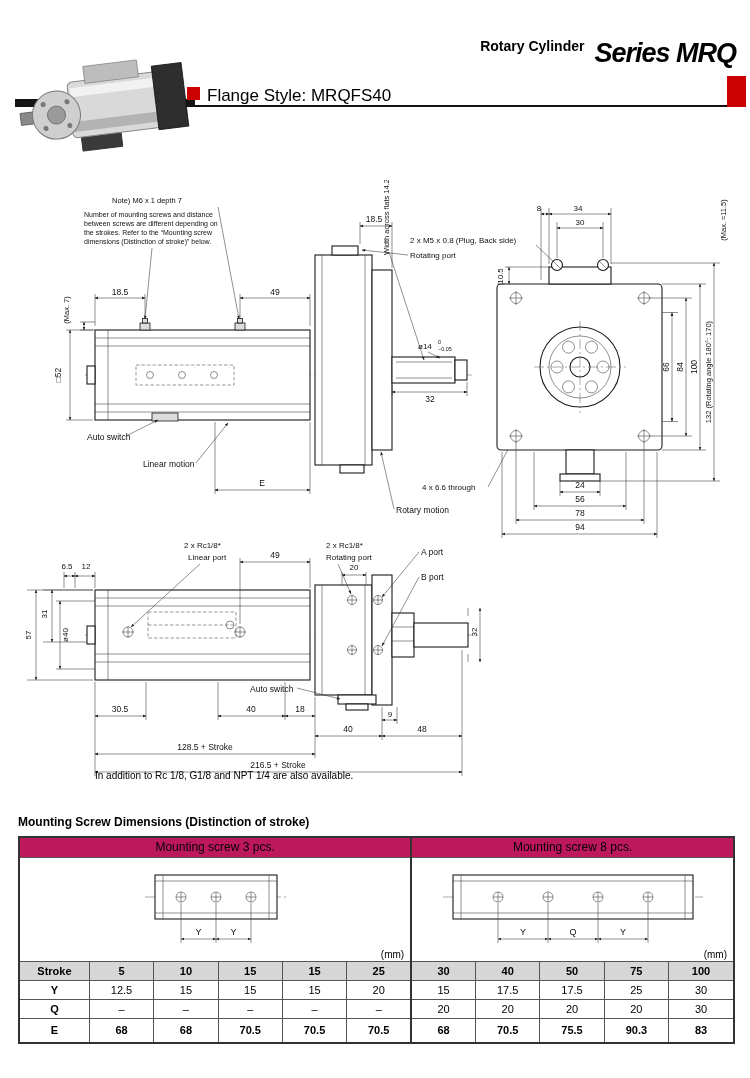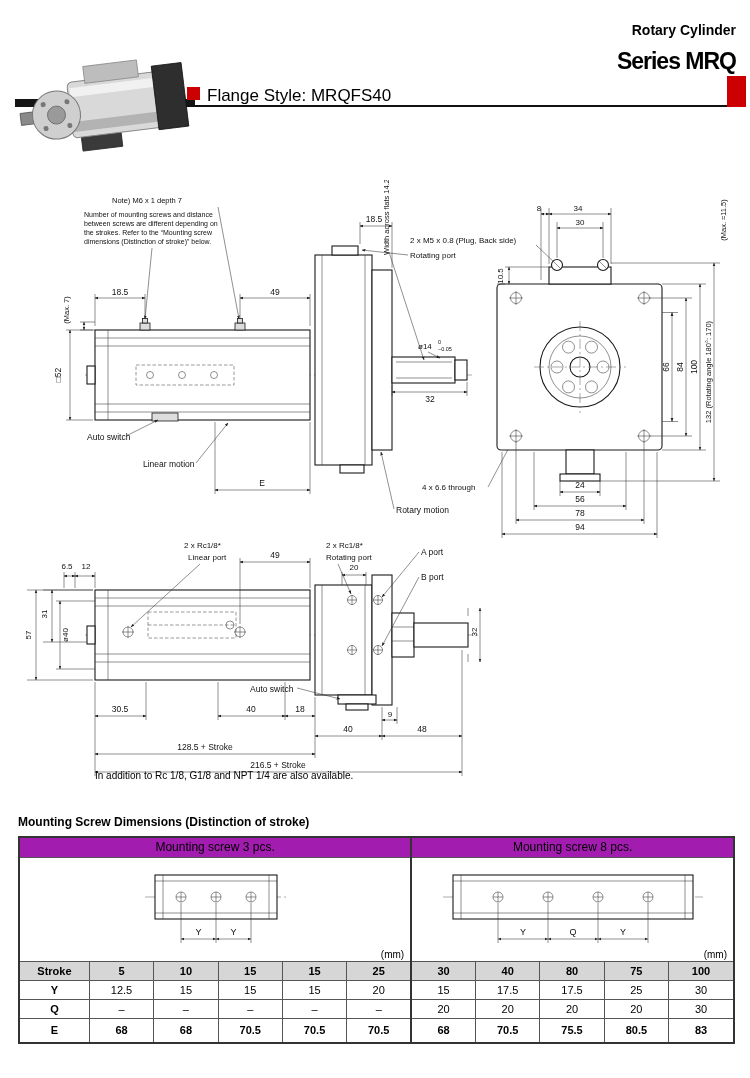--- a/index.html
+++ b/index.html
@@ -4,23 +4,23 @@
 <style>
   * { margin:0; padding:0; box-sizing:border-box; }
   html,body { background:#fff; }
   body {
     width:750px; height:1078px; position:relative; overflow:hidden;
     font-family:"Liberation Sans", sans-serif; color:#000;
   }
   .abs { position:absolute; }
 
   
-  .hdr { position:absolute; top:22px; right:14px; display:flex; align-items:flex-end; gap:10px;flex-direction:column; }
+  .hdr { position:absolute; top:38px; right:14px; display:flex; align-items:flex-start; gap:10px; }
   .hdr-cat { font-weight:bold; font-size:14px; }
-  .hdr-series { font-weight:bold; font-size:23px; letter-spacing:-1px; }
+  .hdr-series { font-weight:bold; font-style:italic; font-size:27px; letter-spacing:-1px; }
 
   
   .black-bar { position:absolute; left:15px; top:99px; width:180px; height:8px; background:#151515; }
   .red-sq { position:absolute; left:187px; top:87px; width:13px; height:13px; }
   .page-title { position:absolute; left:207px; top:86px; font-size:17px; font-weight:normal; }
   .title-rule { position:absolute; left:187px; top:105px; width:558px; height:2px; background:#111; }
   .red-blk { position:absolute; left:727px; top:76px; width:19px; height:31px; }
 
   
   svg text { font-family:"Liberation Sans", sans-serif; fill:#111; }
@@ -35,21 +35,21 @@
   .cl  { fill:none; stroke:#555; stroke-width:0.5; stroke-dasharray:10 3 2 3; }
   .dsh { fill:none; stroke:#444; stroke-width:0.55; stroke-dasharray:3.5 2; }
 
   .footnote { position:absolute; left:95px; top:770px; font-size:10px; }
 
   
   .tbl-title { position:absolute; left:18px; top:815px; font-size:12px; font-weight:bold; }
   .tbl-wrap { position:absolute; left:18px; top:836px; }
   .dim-table { border-collapse:collapse; table-layout:fixed; width:717px; font-size:11px; border:2px solid #333; }
   .dim-table td { border:1px solid #555; text-align:center; vertical-align:middle; padding:0; height:19px; background:#fff; }
-  .t-head td { background:#a21caf; height:20px; font-size:12px; }
+  .t-head td { background:#be185d; height:20px; font-size:12px; }
   .t-diagram td { height:104px; position:relative; }
   .lbl { background:#d6d6d6; font-weight:bold;margin-left:16px; }
   .t-stroke td { background:#d6d6d6; font-weight:bold; }
   .t-e td { height:25px; }
   .t-e td.val { font-weight:bold; }
   .split { border-left:2px solid #333 !important; }
   .mm { position:absolute; right:6px; bottom:1px; font-size:10px; }
   .diag-box { width:100%; height:100%; display:flex; align-items:center; justify-content:center; }
 </style>
 </head>
@@ -394,21 +394,21 @@
     </tr>
     <tr class="t-stroke">
       <td class="lbl">Stroke</td>
       <td>5</td>
       <td>10</td>
       <td>15</td>
       <td>15</td>
       <td>25</td>
       <td class="split">30</td>
       <td>40</td>
-      <td>80</td>
+      <td>50</td>
       <td>75</td>
       <td>100</td>
     </tr>
     <tr>
       <td class="lbl">Y</td>
       <td>12.5</td>
       <td>15</td>
       <td>15</td>
       <td>15</td>
       <td>20</td>
@@ -434,18 +434,18 @@
     <tr class="t-e">
       <td class="lbl">E</td>
       <td class="val">68</td>
       <td class="val">68</td>
       <td class="val">70.5</td>
       <td class="val">70.5</td>
       <td class="val">70.5</td>
       <td class="val split">68</td>
       <td class="val">70.5</td>
       <td class="val">75.5</td>
-      <td class="val">80.5</td>
+      <td class="val">90.3</td>
       <td class="val">83</td>
     </tr>
   </tbody>
     </table>
 </div>
 
 </body></html>

